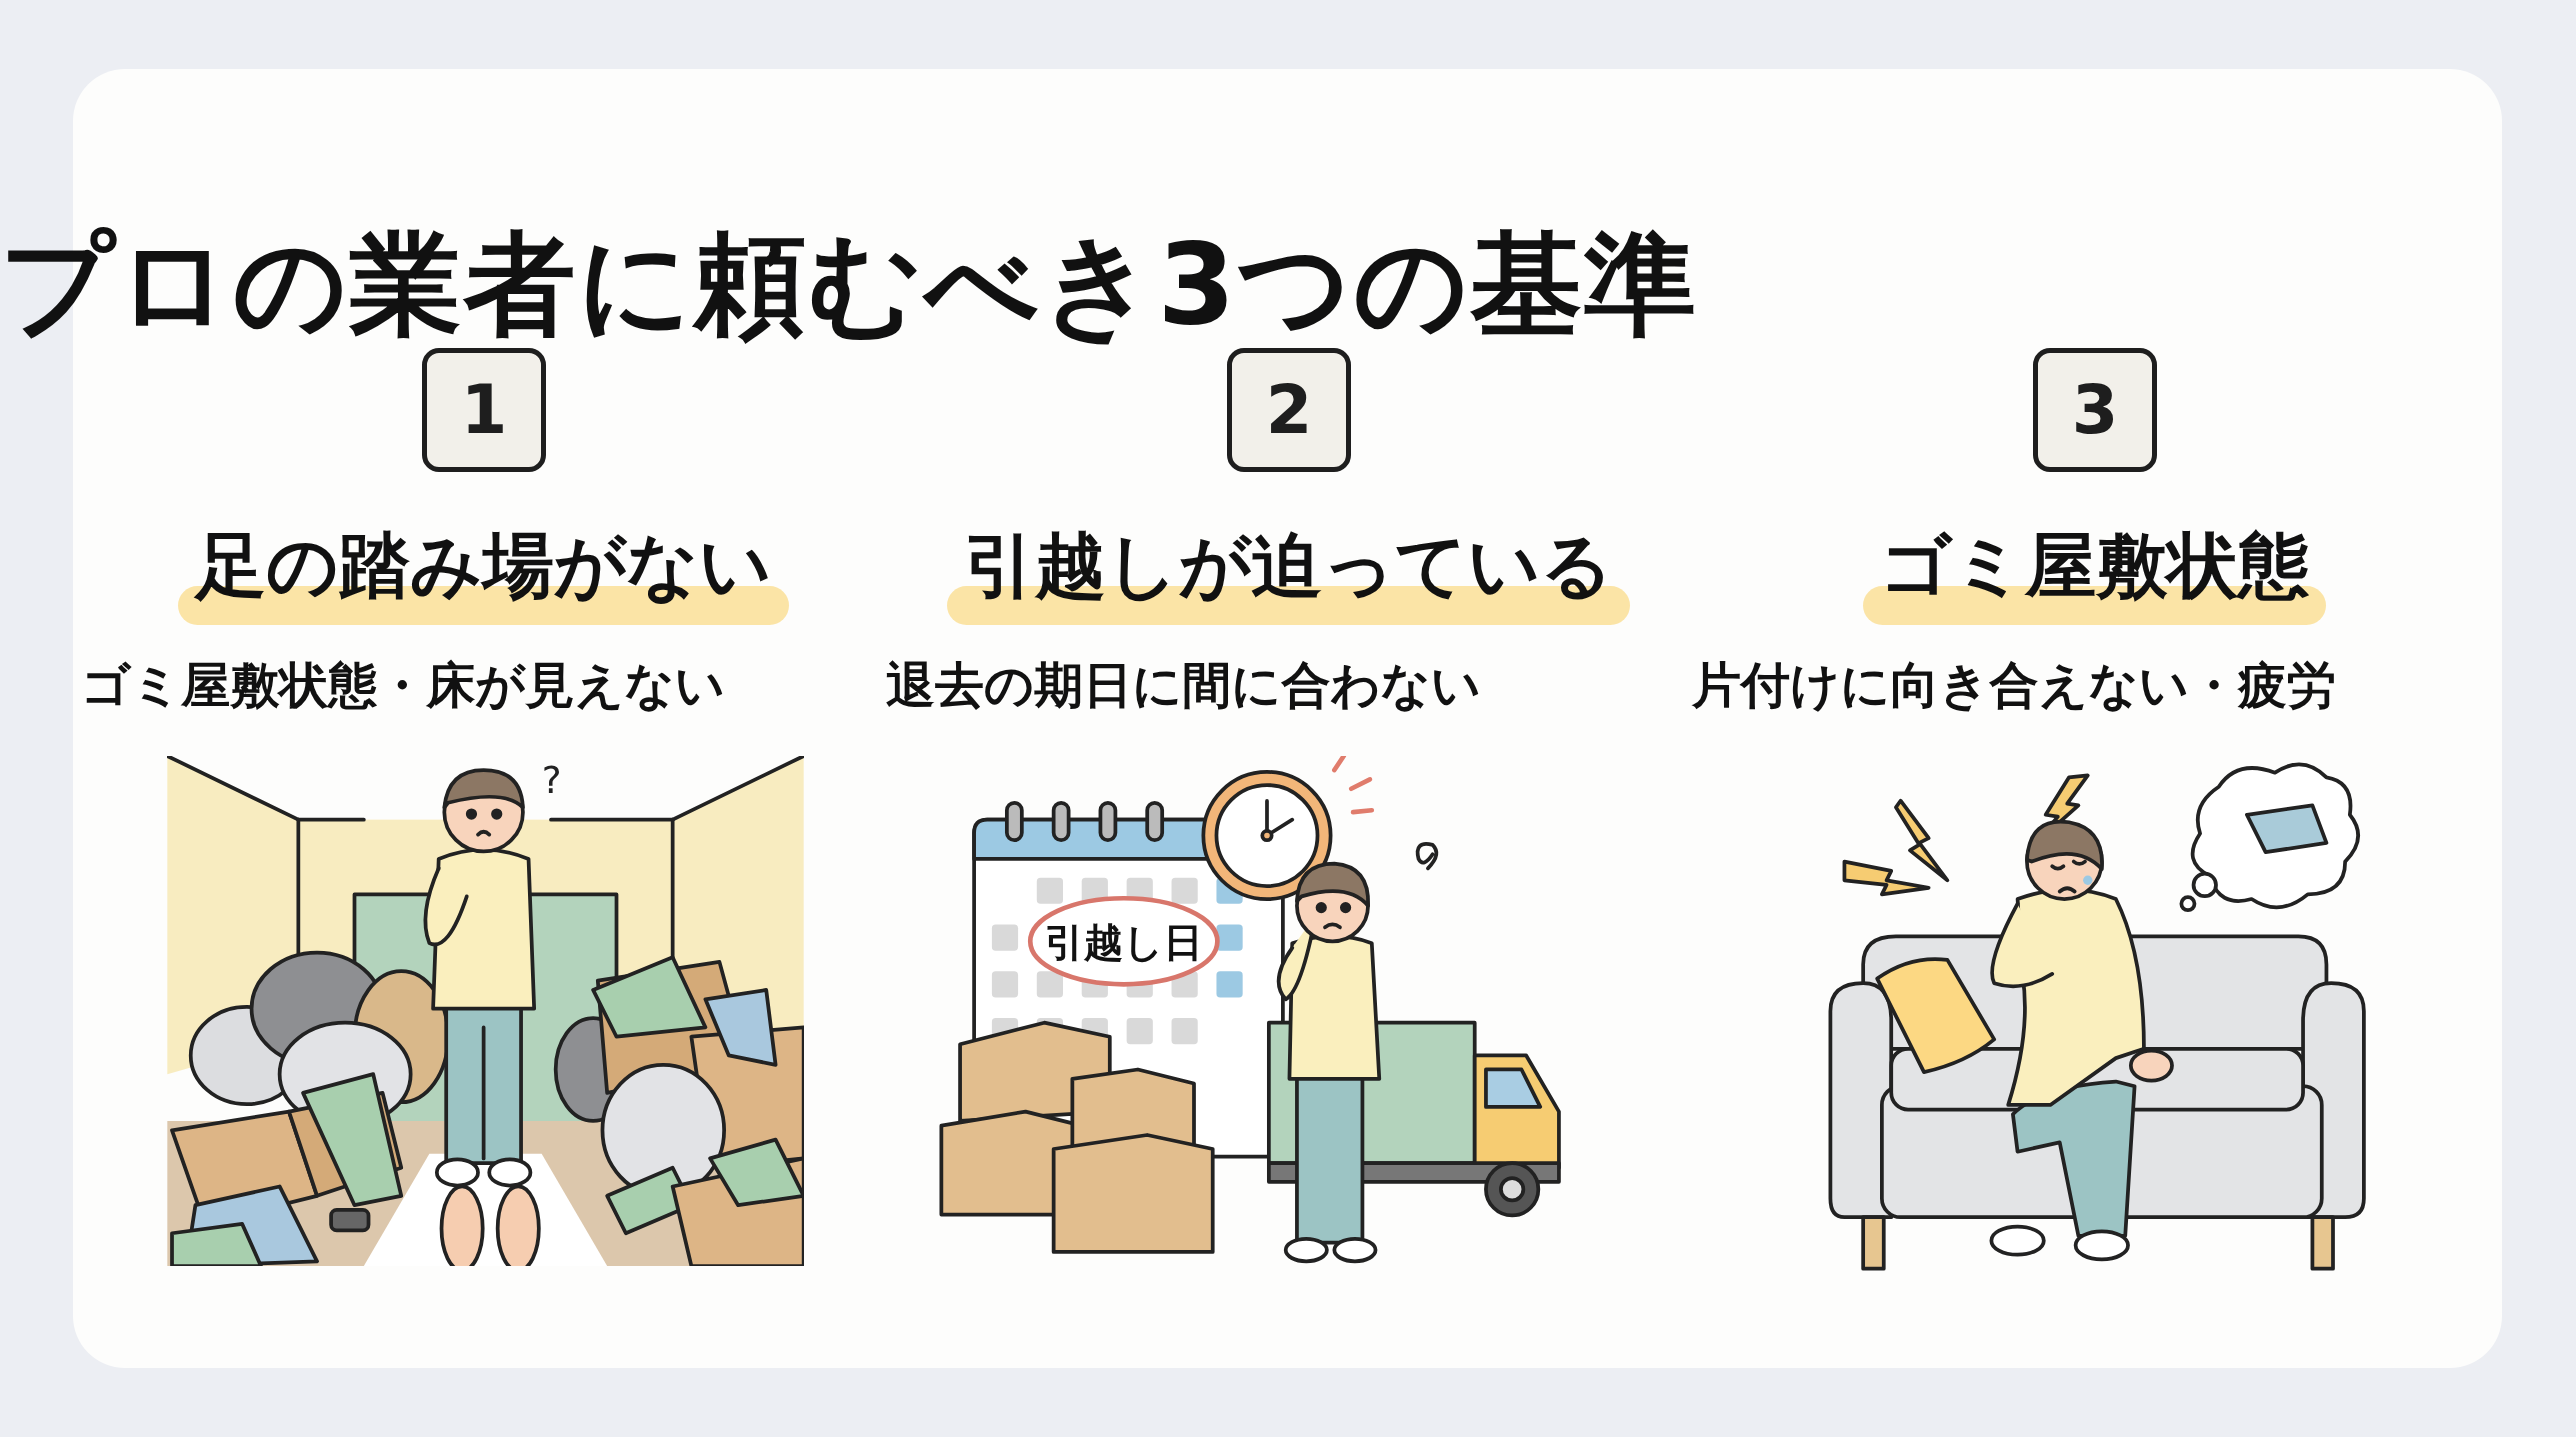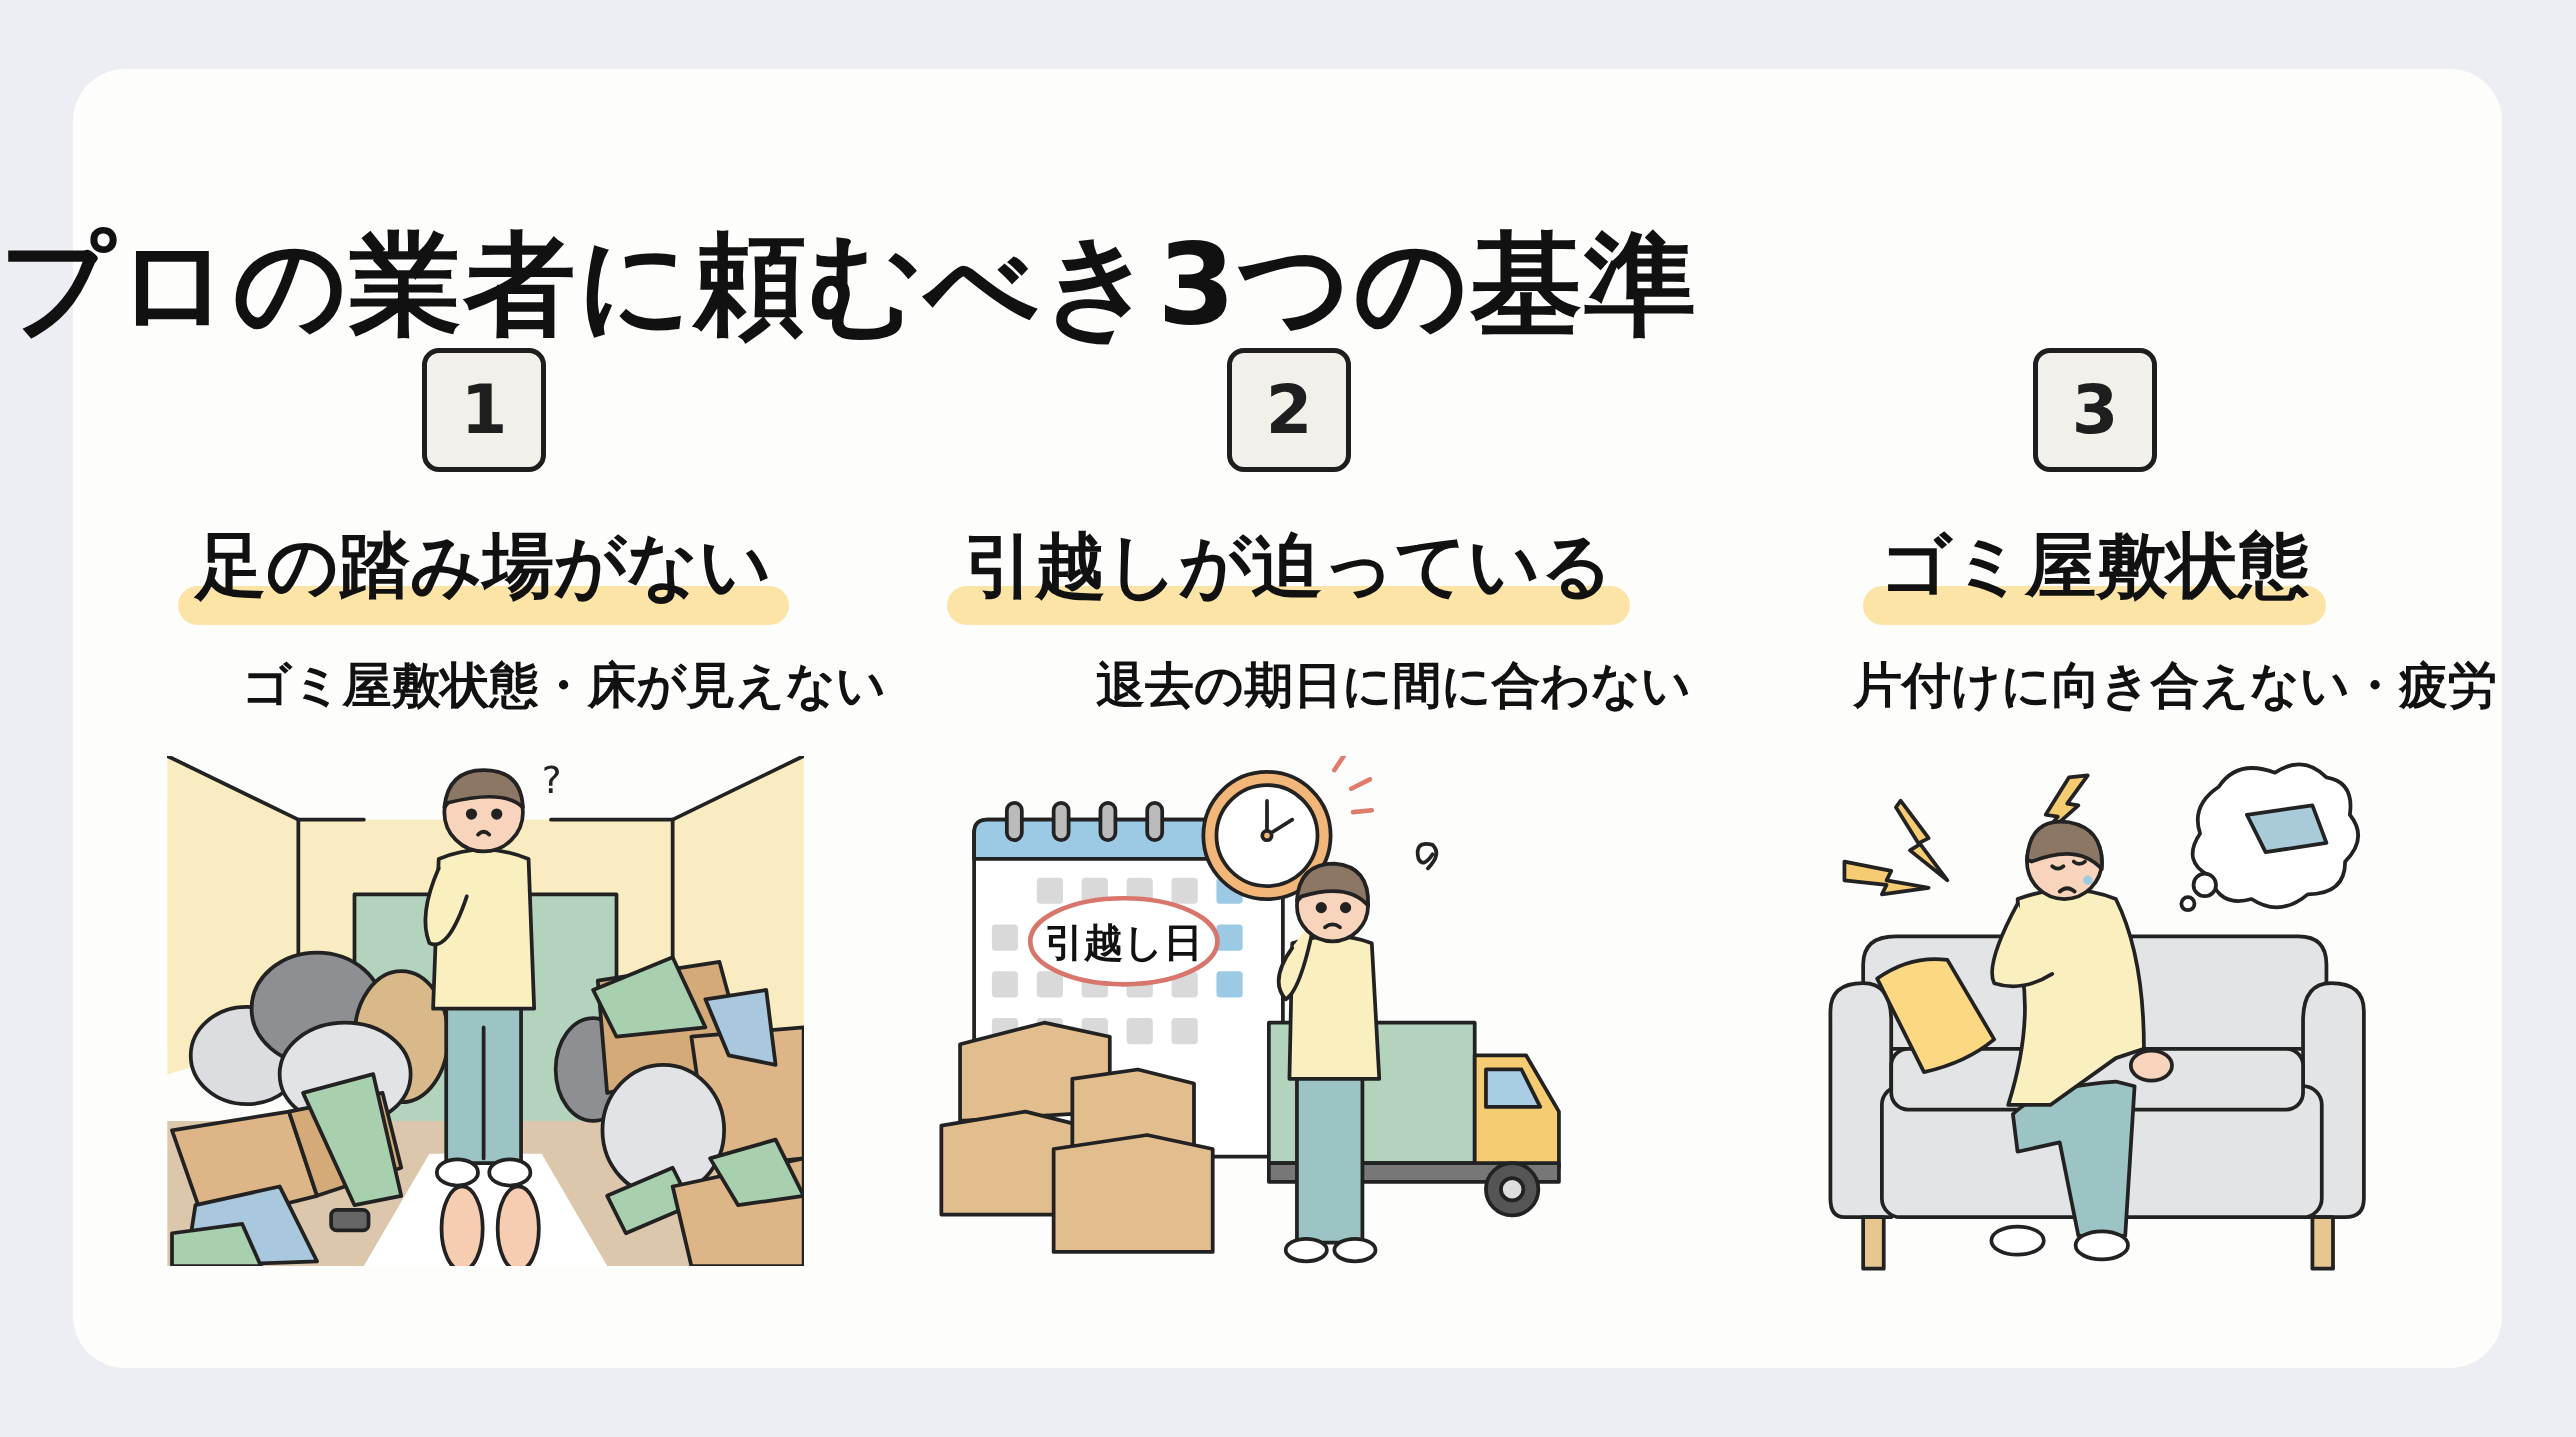--- a/index.html
+++ b/index.html
@@ -24,21 +24,21 @@
   .heading-wrap { position:absolute; top:524px; left:0; width:805px; text-align:center; }
   .heading {
     position:relative; display:inline-block; font-size:71px; font-weight:bold; line-height:84px;
     padding:0 17px; z-index:1;
   }
   .heading::before {
     content:""; position:absolute; left:0; right:0; bottom:-17px; height:39px;
     background:#fbe4a6; border-radius:19.7px; z-index:-1;
   }
   .sub {
-    position:absolute; top:653px; left:0; width:805px; text-align:right;
+    position:absolute; top:653px; left:0; width:805px; text-align:left;
     font-size:49px; font-weight:bold; line-height:66px;
   }
   .illus { position:absolute; top:749px; }
   .illus svg { display:block; }
 </style>
 </head>
 <body>
 
 <div class="card"></div>
 

